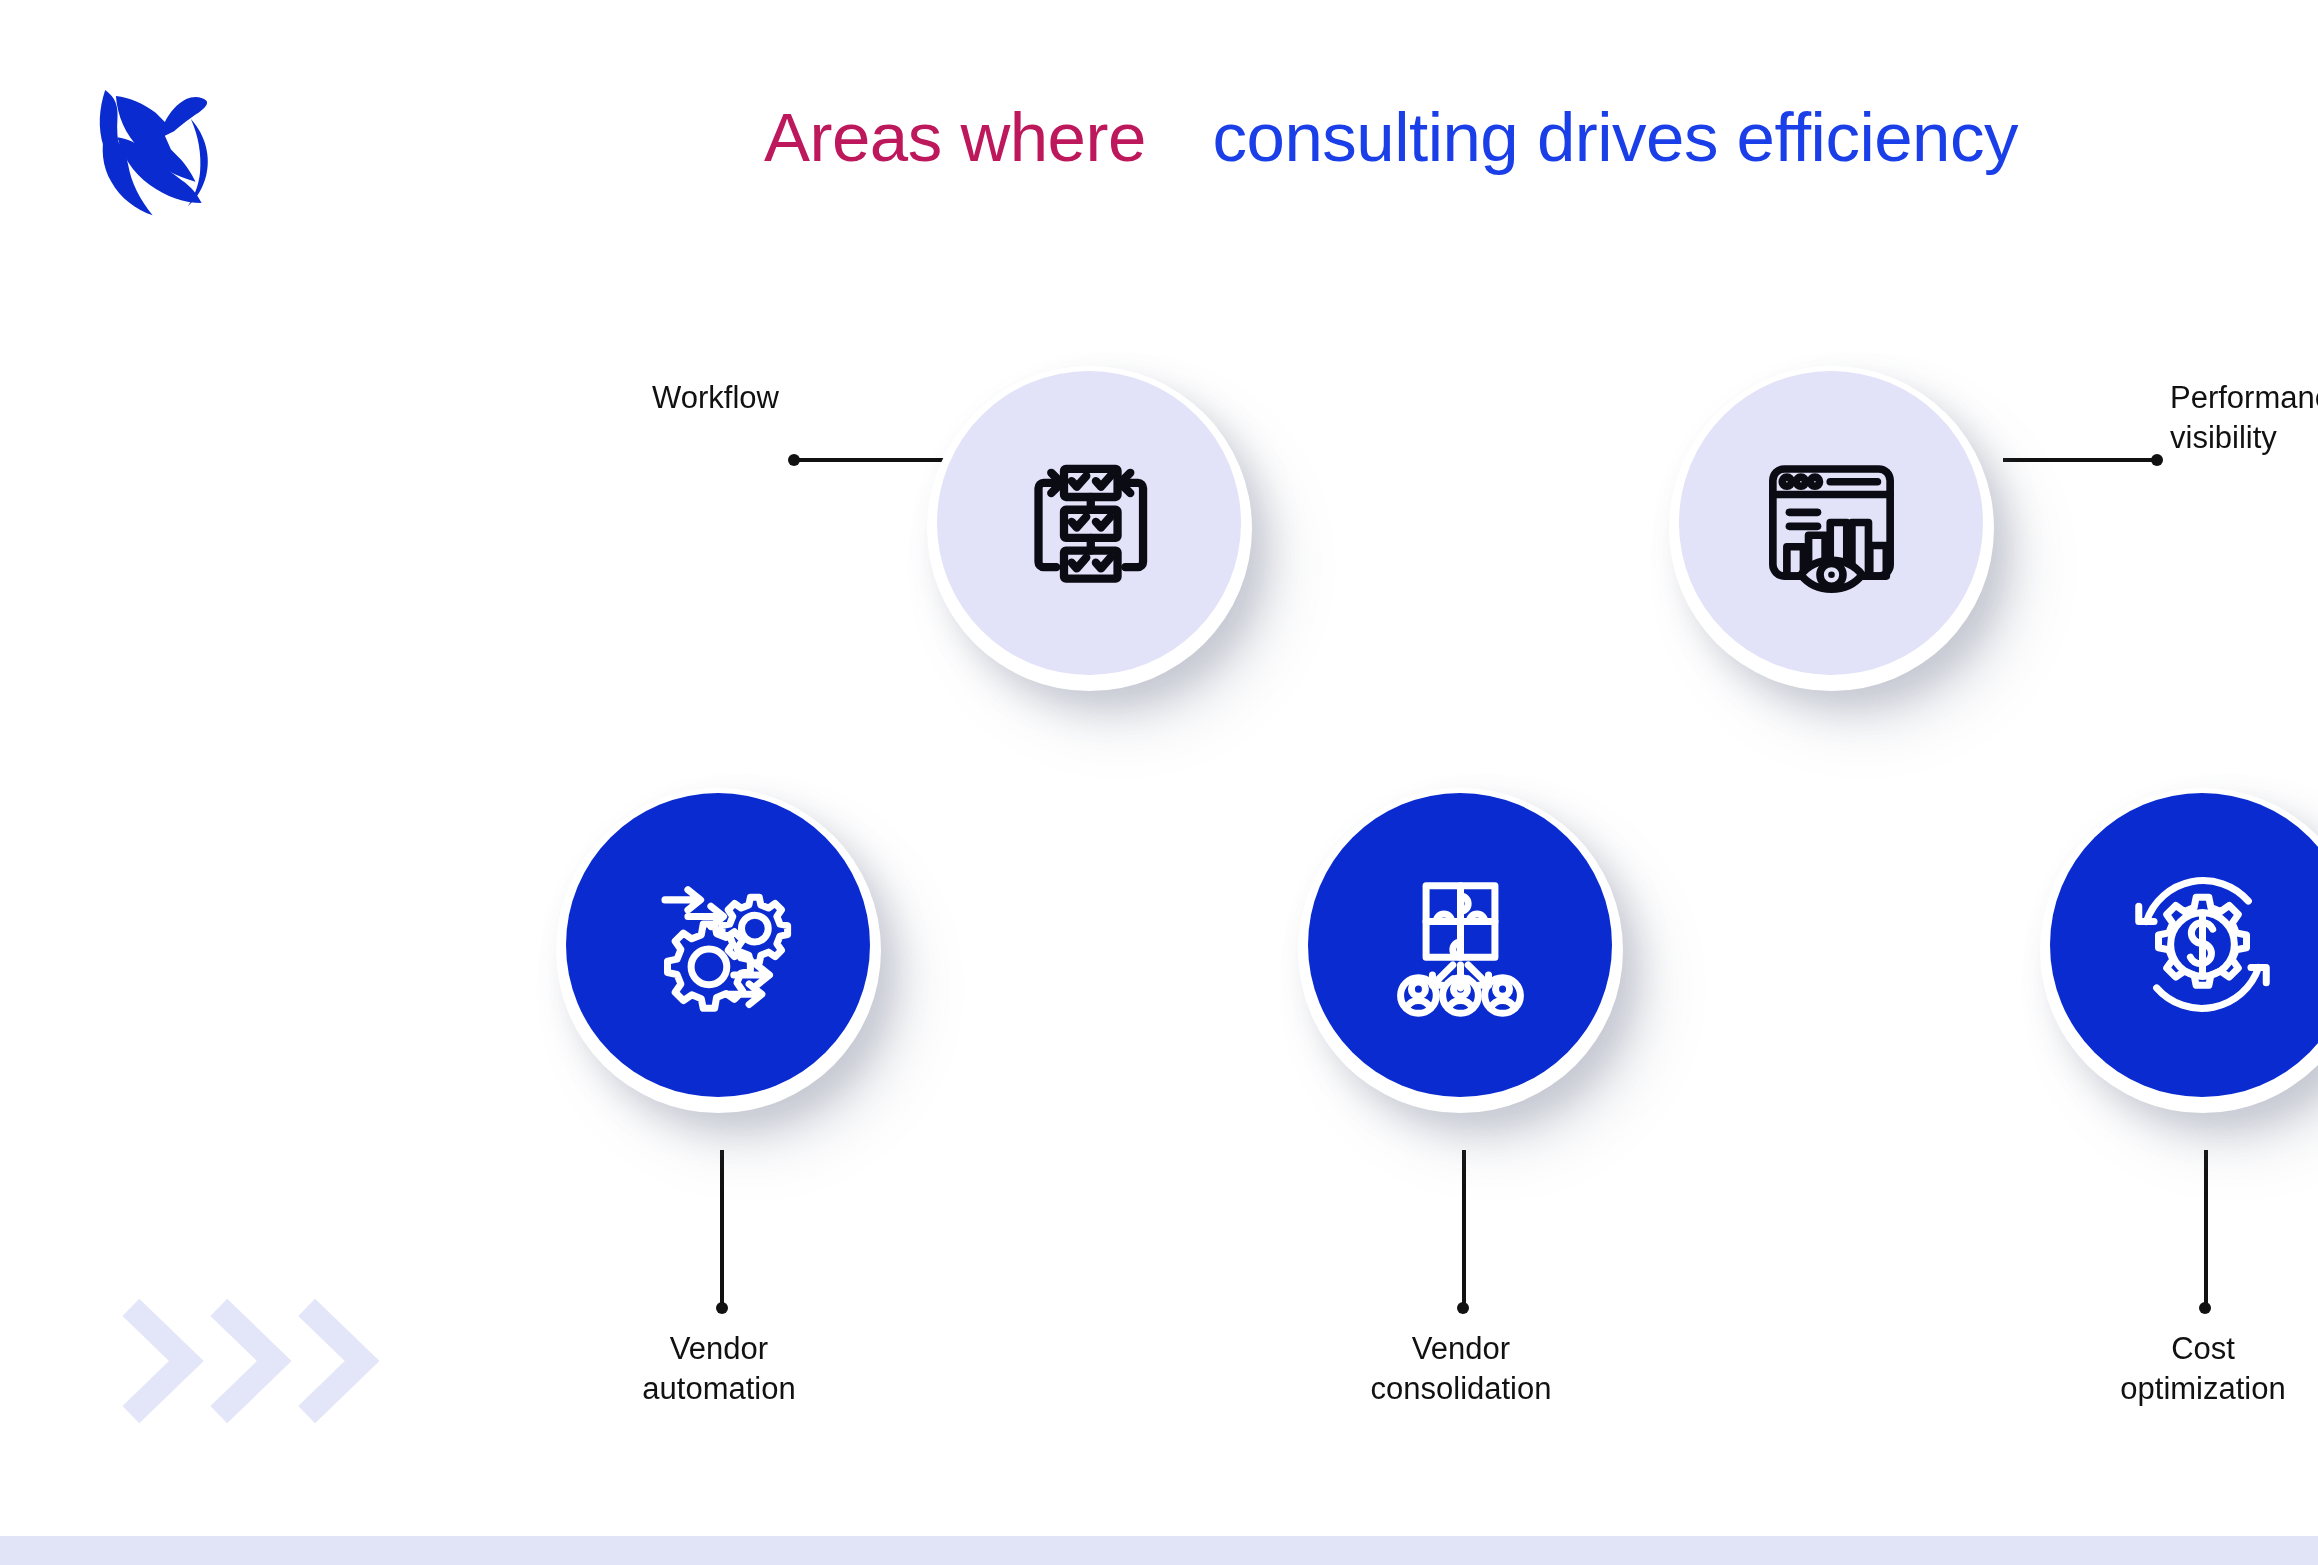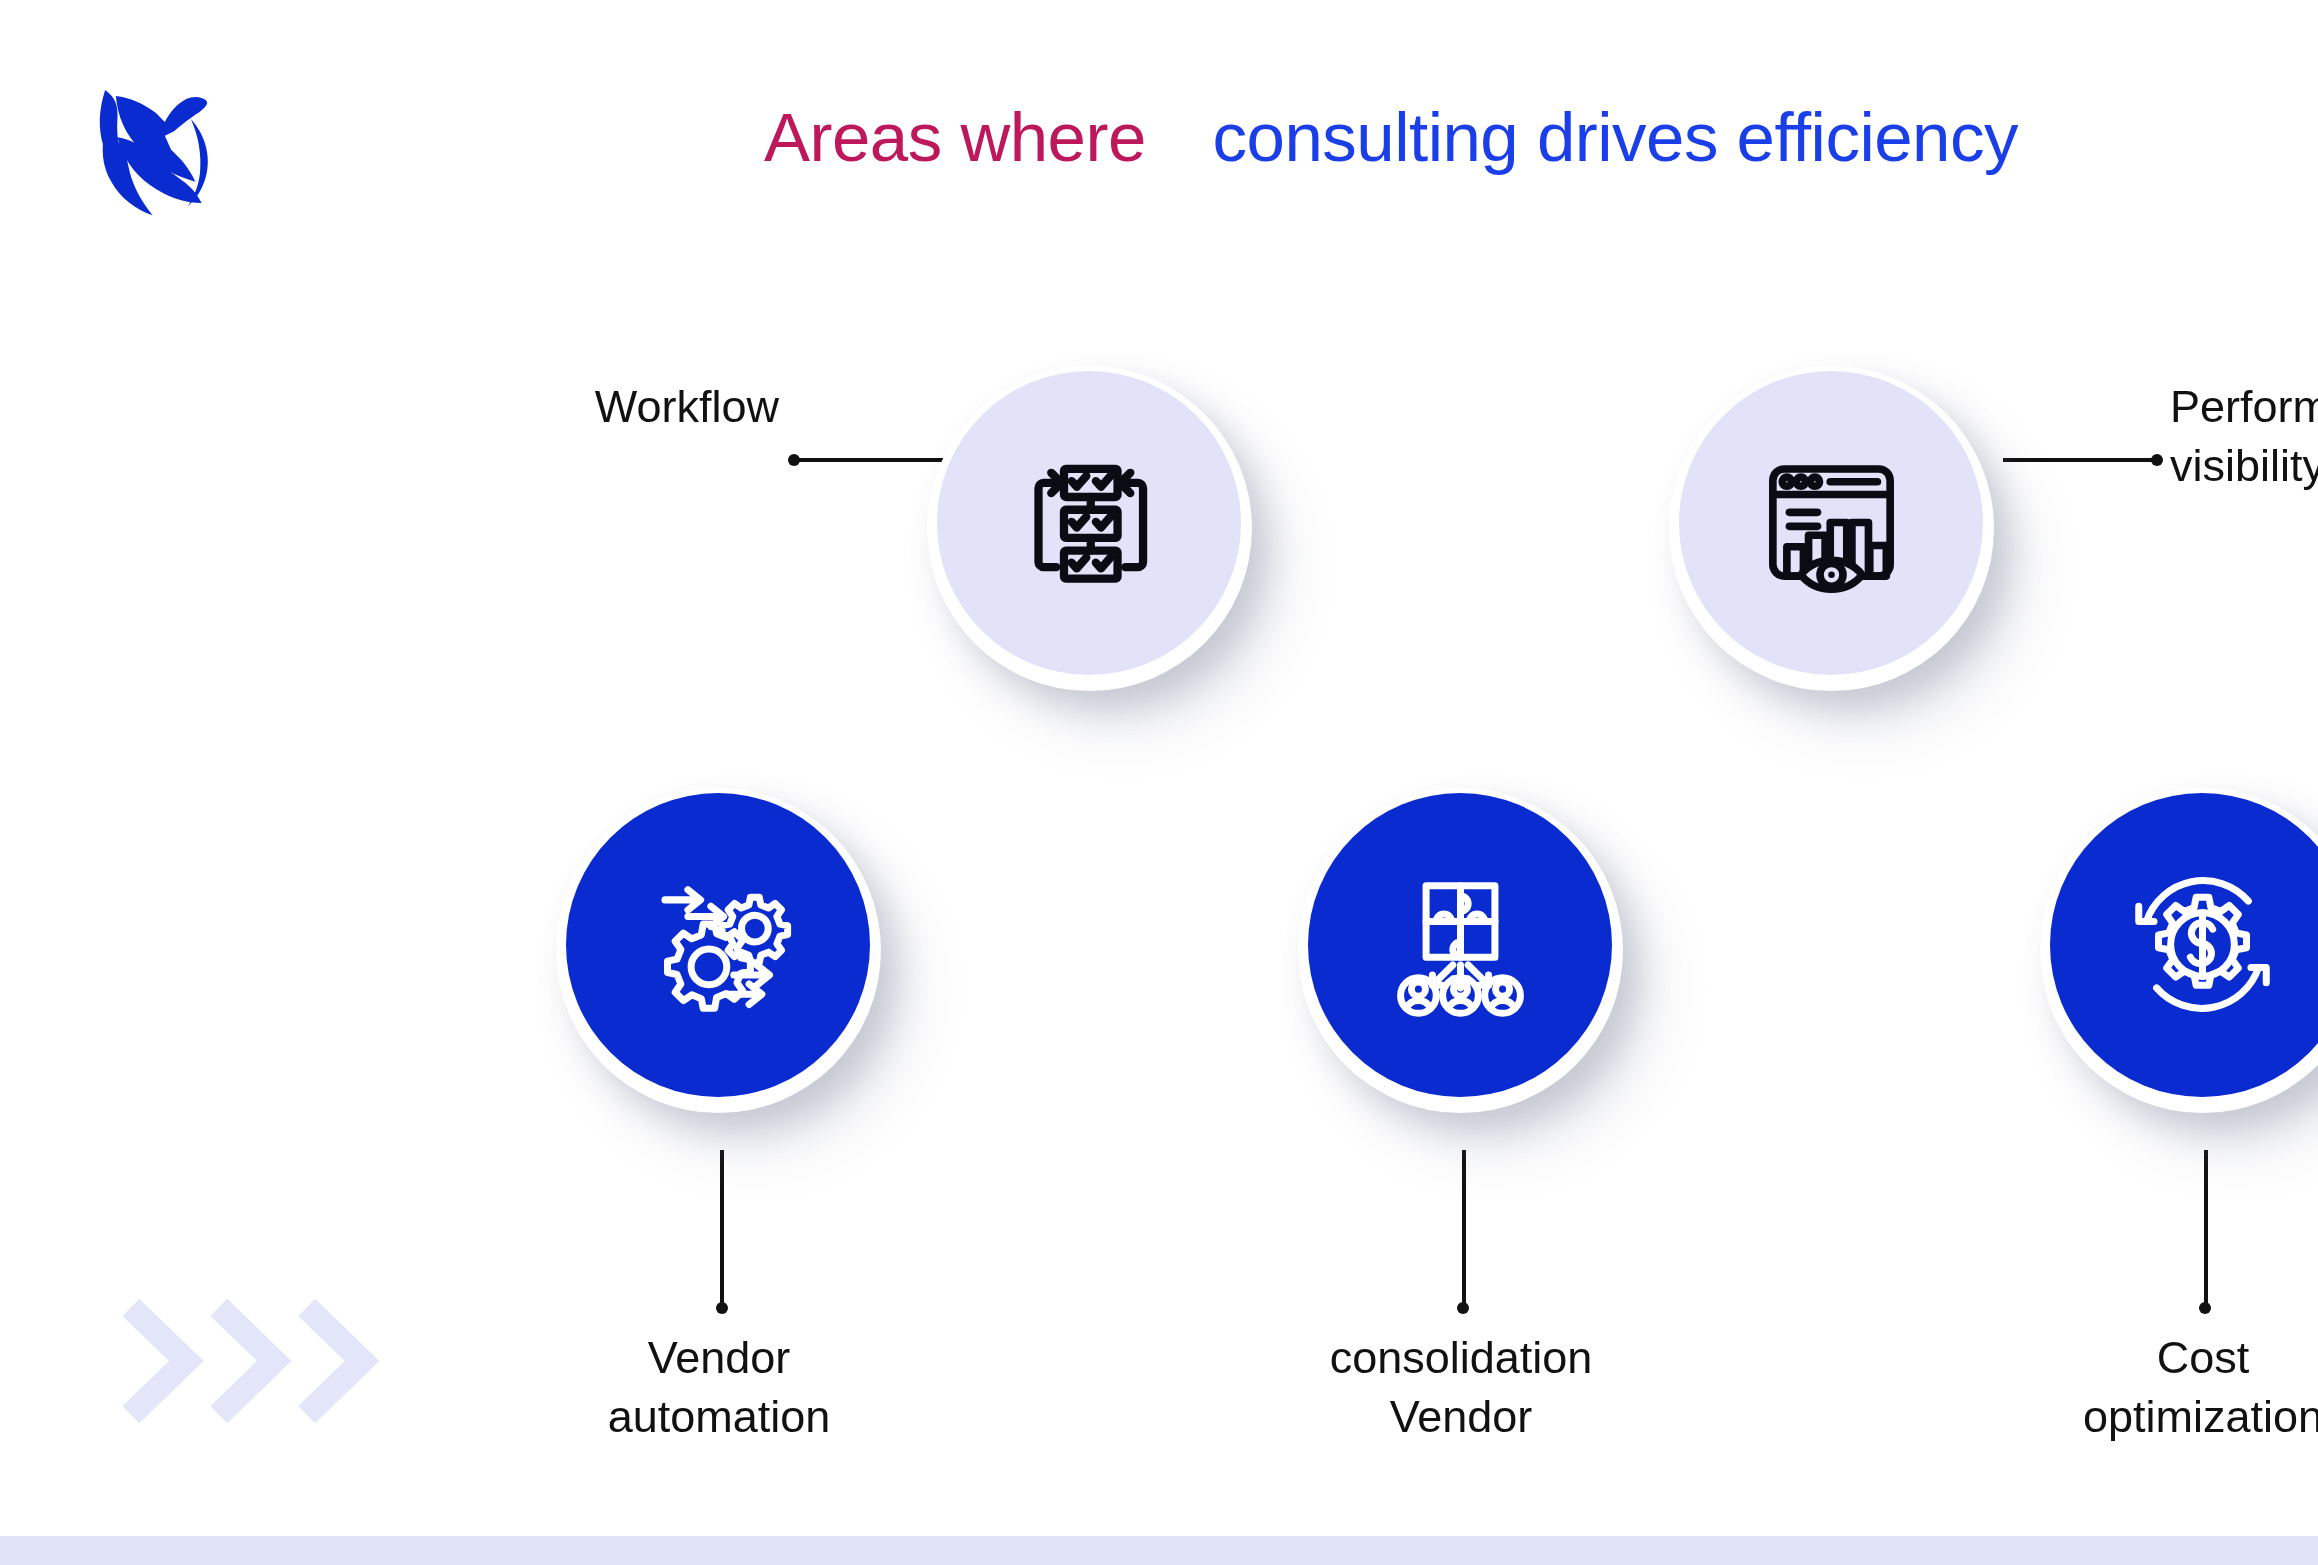--- a/index.html
+++ b/index.html
@@ -83,21 +83,21 @@
     justify-content: center;
   }
   .disc.lav  { background: #E2E2F9; }
   .disc.blue { background: #0A2BD0; }
 
   .disc svg { display: block; }
 
   
   .label {
     position: absolute;
-    font-size: 45px;
+    font-size: 31px;
     line-height: 1.30;
     color: #111111;
     white-space: nowrap;
   }
   .label.r { text-align: right; }
   .label.l { text-align: left; }
   .label.c { text-align: center; }
 
   
   .conn {
@@ -271,22 +271,22 @@
           <circle cx="93" cy="100" r="14"></circle>
           <circle cx="93" cy="95" r="5.5"></circle>
           <path d="M83.5 110 a10.5 10.5 0 0 1 19 0"></path>
         </g>
       </svg>
     </span>
   </div>
 </div>
 
 <div class="label c" style="left:1183px; top:1329px; width:556px;">
+  <div>Vendor</div>
   <div>consolidation</div>
-  <div>Vendor</div>
 </div>
 
 <div class="node" style="left:2040px; top:788px;">
   <div class="plate"></div>
   <div class="disc blue">
     <span>
       <svg viewBox="0 0 120 120" width="153" height="153" aria-hidden="true">
         <g fill="none" stroke="#FFFFFF" stroke-width="5.5" stroke-linecap="round" stroke-linejoin="round">
           <path d="M16 42 A47 47 0 0 1 96 26"></path>
           <path d="M10 30 L10 42 L22 42"></path>

